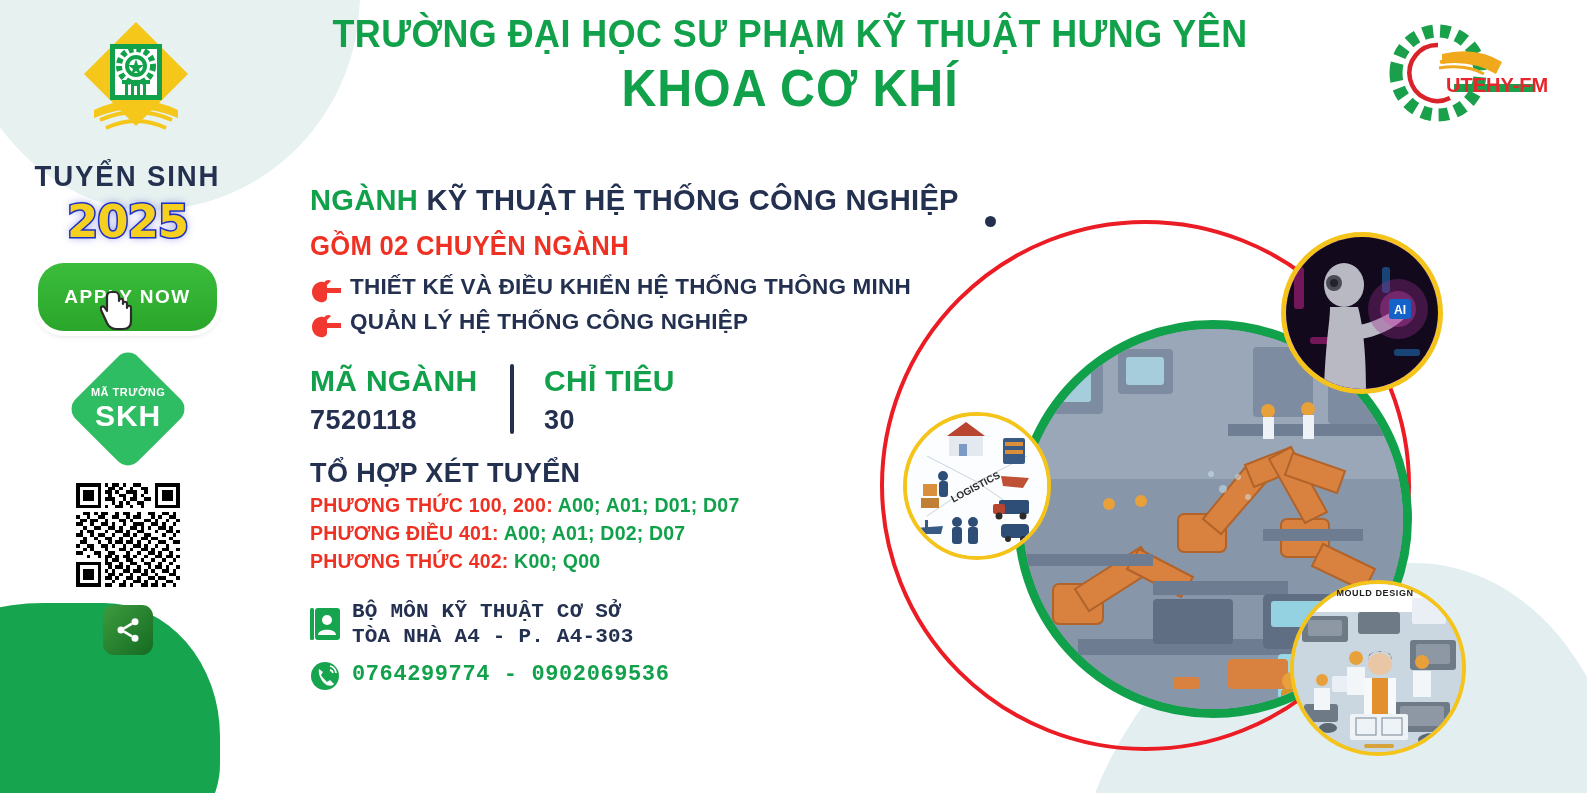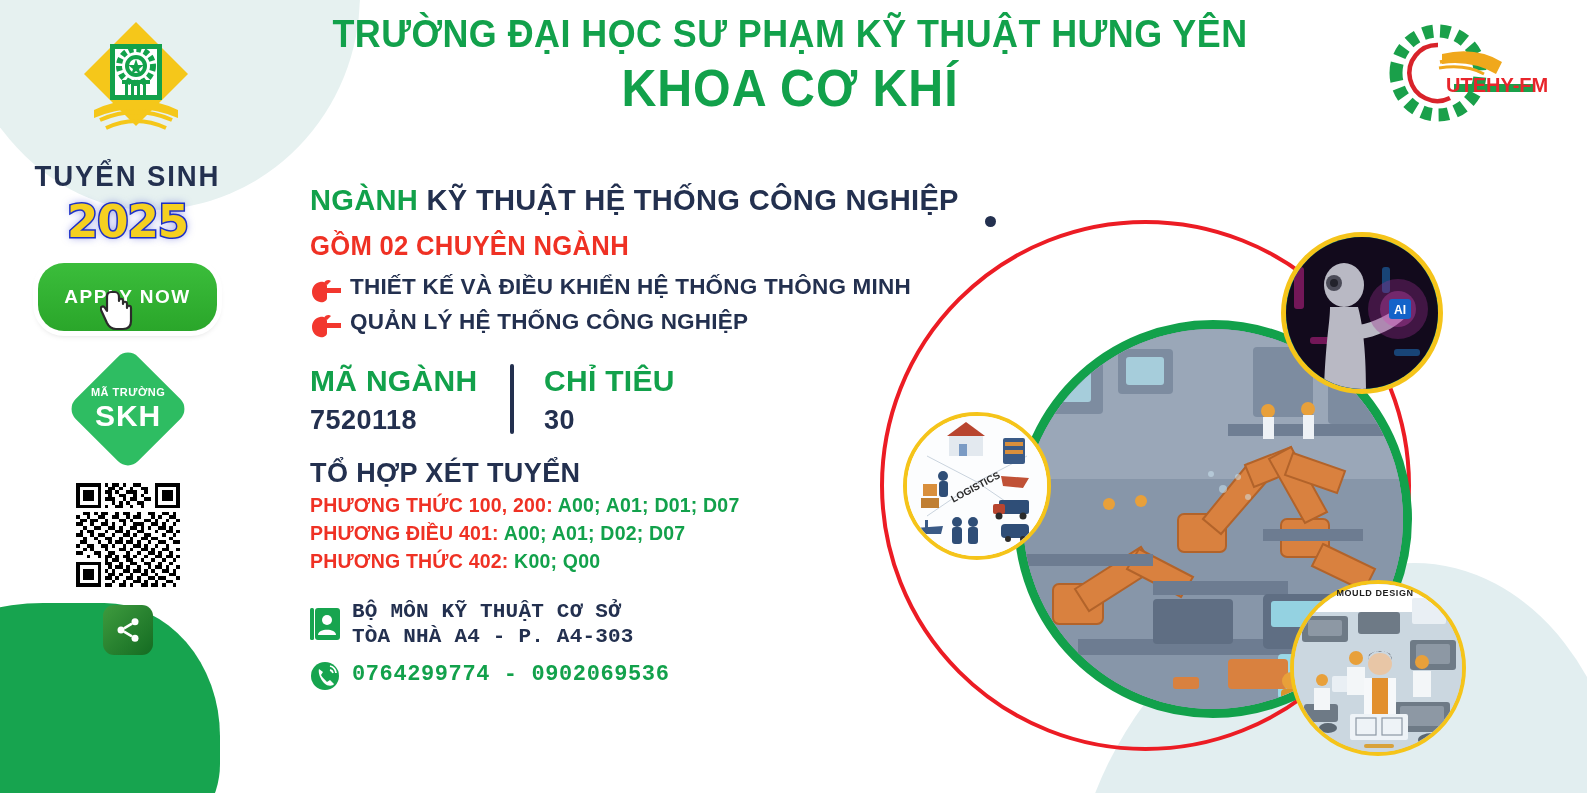--- a/index.html
+++ b/index.html
@@ -79,21 +79,21 @@
   .contact-txt{font-size:21px;font-weight:bold;color:#23304f;line-height:1.2;letter-spacing:.2px;}
   .contact-txt.phone{color:#12a14b;font-size:22px;letter-spacing:.6px;}
 
   
   .art{position:absolute;left:880px;top:210px;width:700px;height:583px;}
   .ring{position:absolute;left:0;top:10px;width:523px;height:523px;
     border:4px solid #ec1c24;border-radius:50%;}
   .c-main{position:absolute;left:1014px;top:320px;width:380px;height:380px;border-radius:50%;
     border:9px solid #12a14b;overflow:hidden;background:#93a1b5;}
   .c-ai{position:absolute;left:1281px;top:232px;width:152px;height:152px;border-radius:50%;
-    border:5px solid #f5c41a;overflow:hidden;background:#14b8a6;}
+    border:5px solid #f5c41a;overflow:hidden;background:#f0abfc;}
   .c-log{position:absolute;left:903px;top:412px;width:140px;height:140px;border-radius:50%;
     border:4px solid #f5c41a;overflow:hidden;background:#fdfdfd;}
   .c-mould{position:absolute;left:1290px;top:580px;width:168px;height:168px;border-radius:50%;
     border:4px solid #f5c41a;overflow:hidden;background:#c9d3dc;}
   .c-img{position:absolute;inset:0;width:100%;height:100%;}
   .dot-small{position:absolute;left:985px;top:216px;width:11px;height:11px;border-radius:50%;background:#23304f;}
   .mould-cap{position:absolute;left:1302px;top:588px;width:146px;text-align:center;
     font-size:9px;font-weight:bold;color:#1d1d1d;letter-spacing:.6px;z-index:5;}
 </style>
 </head>

